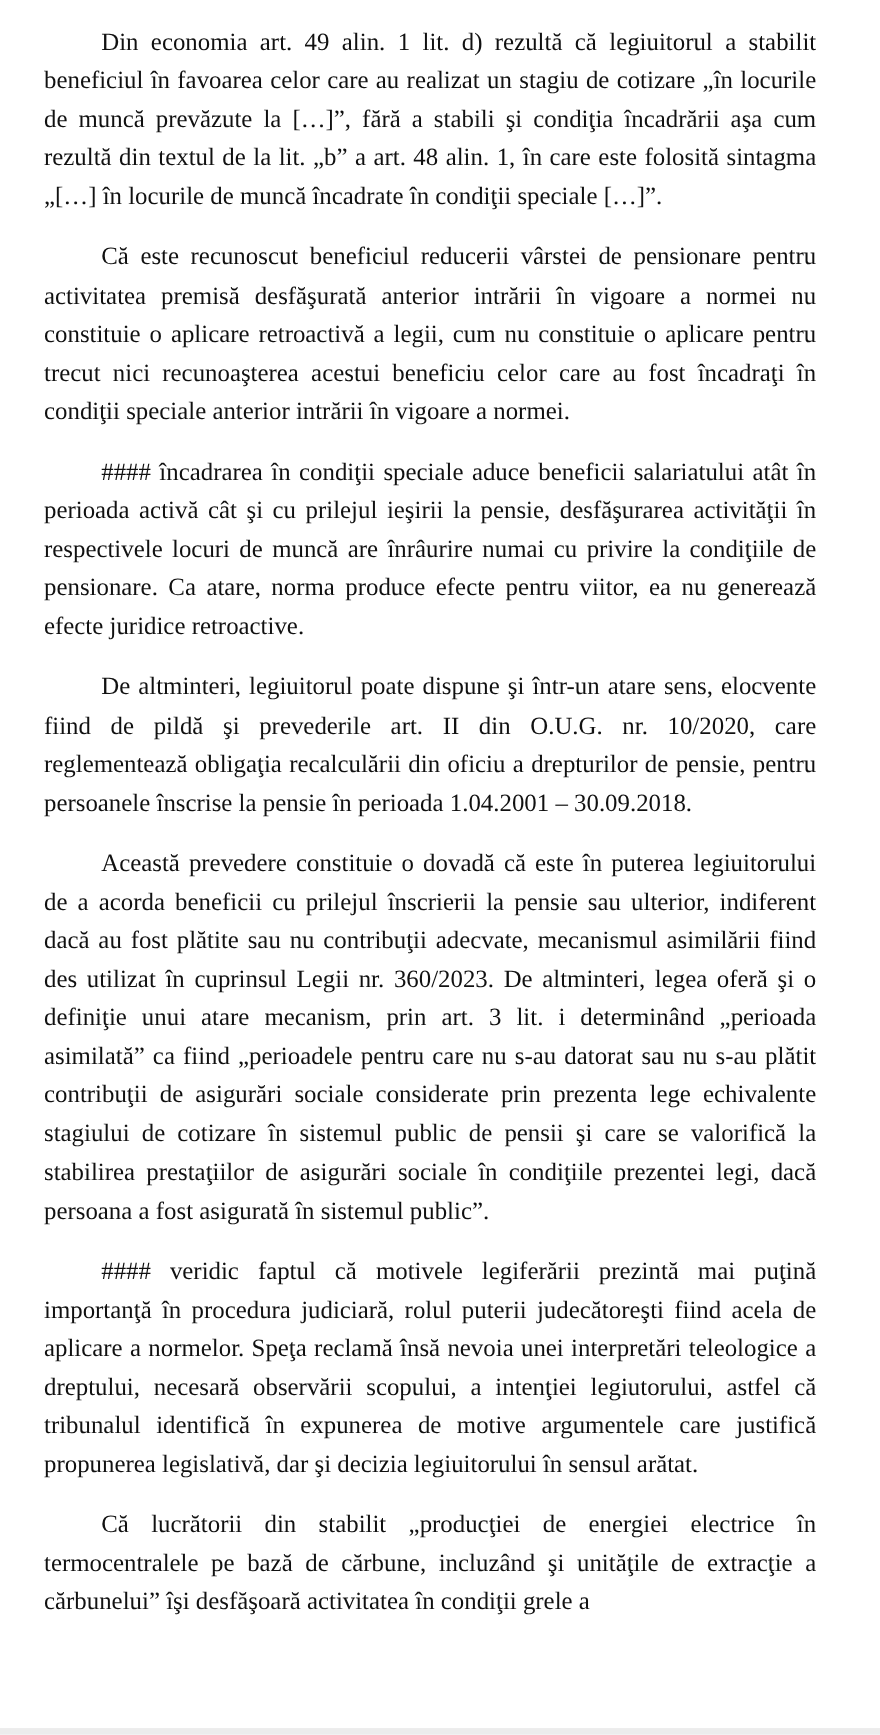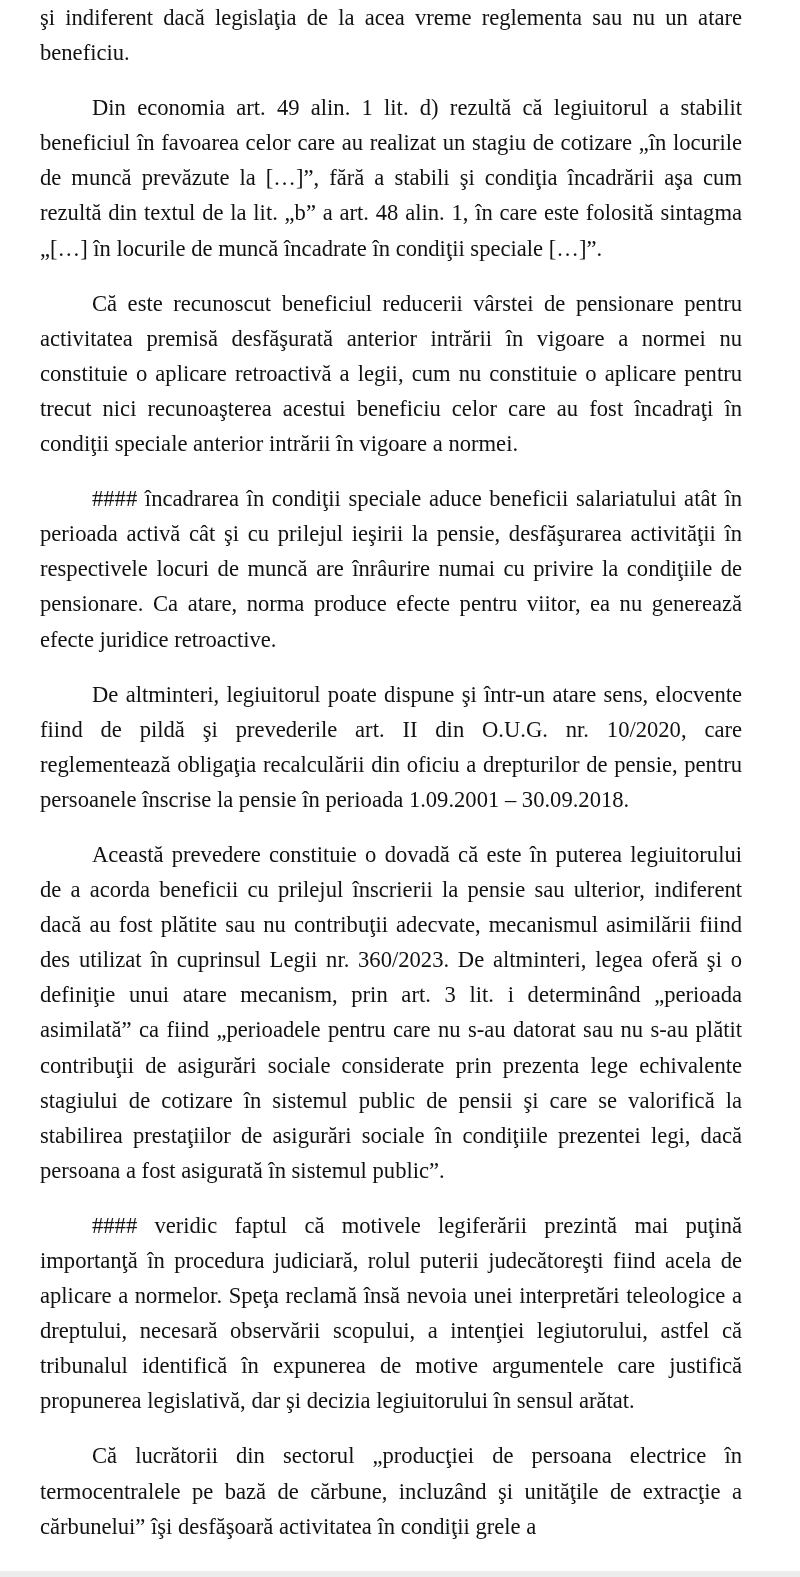--- a/index.html
+++ b/index.html
@@ -39,23 +39,22 @@
     bottom: 0;
     width: 800px;
     height: 6px;
     background: #ececec;
   }
 </style>
 </head>
 <body>
 
 <div class="page">
-  <p class="para">şi indiferent dacă legislaţia de la acea vreme reglementa sau nu un atare beneficiu.</p>
   <p class="para indent">Din  economia art. 49 alin.  1  lit. d) rezultă  că  legiuitorul  a stabilit beneficiul în favoarea celor care au realizat un stagiu de cotizare „în locurile de muncă prevăzute la […]”, fără a stabili şi condiţia încadrării aşa cum rezultă din textul de la lit. „b” a art. 48 alin. 1, în care este folosită sintagma „[…] în locurile de muncă încadrate în condiţii speciale […]”.</p>
   <p class="para indent">Că este recunoscut beneficiul reducerii vârstei de pensionare pentru activitatea premisă desfăşurată anterior intrării în vigoare a normei nu constituie o aplicare retroactivă a legii, cum nu constituie o aplicare pentru trecut nici recunoaşterea acestui beneficiu celor care au fost încadraţi în condiţii speciale anterior intrării în vigoare a normei.</p>
   <p class="para indent">#### încadrarea în condiţii speciale aduce beneficii salariatului atât în perioada activă cât şi cu prilejul ieşirii la pensie, desfăşurarea activităţii în respectivele locuri de muncă are înrâurire numai cu privire la condiţiile de pensionare. Ca atare, norma produce efecte pentru viitor, ea nu generează  efecte juridice  retroactive.</p>
-  <p class="para indent">De altminteri, legiuitorul poate dispune şi într-un atare sens, elocvente fiind de pildă şi prevederile art. II din O.U.G. nr. 10/2020, care reglementează obligaţia recalculării din oficiu a drepturilor de pensie, pentru persoanele înscrise la pensie în perioada 1.09.2001 – 30.09.2018.</p>
+  <p class="para indent">De altminteri, legiuitorul poate dispune şi într-un atare sens, elocvente fiind de pildă şi prevederile art. II din O.U.G. nr. 10/2020, care reglementează obligaţia recalculării din oficiu a drepturilor de pensie, pentru persoanele înscrise la pensie în perioada 1.04.2001 – 30.09.2018.</p>
   <p class="para indent">Această prevedere constituie o dovadă că este în puterea legiuitorului de a acorda beneficii cu prilejul înscrierii la pensie sau ulterior, indiferent dacă au fost plătite sau nu contribuţii adecvate, mecanismul asimilării fiind des utilizat în cuprinsul Legii nr. 360/2023. De altminteri, legea oferă şi o definiţie unui atare mecanism, prin art. 3 lit. i determinând „perioada asimilată” ca fiind „perioadele pentru care nu s-au datorat sau nu s-au plătit contribuţii de asigurări sociale considerate prin prezenta lege echivalente stagiului de cotizare în sistemul public de pensii şi care se valorifică la stabilirea prestaţiilor de asigurări sociale în condiţiile prezentei legi, dacă persoana a fost asigurată în sistemul public”.</p>
   <p class="para indent">#### veridic faptul că motivele legiferării prezintă mai puţină importanţă în procedura judiciară, rolul puterii judecătoreşti fiind acela de aplicare a normelor. Speţa reclamă însă nevoia unei interpretări teleologice a dreptului, necesară observării scopului, a intenţiei legiutorului, astfel că tribunalul identifică în expunerea de motive argumentele care justifică propunerea legislativă, dar şi decizia legiuitorului în sensul arătat.</p>
-  <p class="para indent">Că lucrătorii din sectorul „producţiei de persoana electrice în termocentralele pe bază de cărbune, incluzând şi unităţile de extracţie a cărbunelui” îşi desfăşoară activitatea în condiţii grele a</p>
+  <p class="para indent">Că lucrătorii din stabilit „producţiei de energiei electrice în termocentralele pe bază de cărbune, incluzând şi unităţile de extracţie a cărbunelui” îşi desfăşoară activitatea în condiţii grele a</p>
 </div>
 
 <div class="bottom-band"></div>
 
 </body></html>

